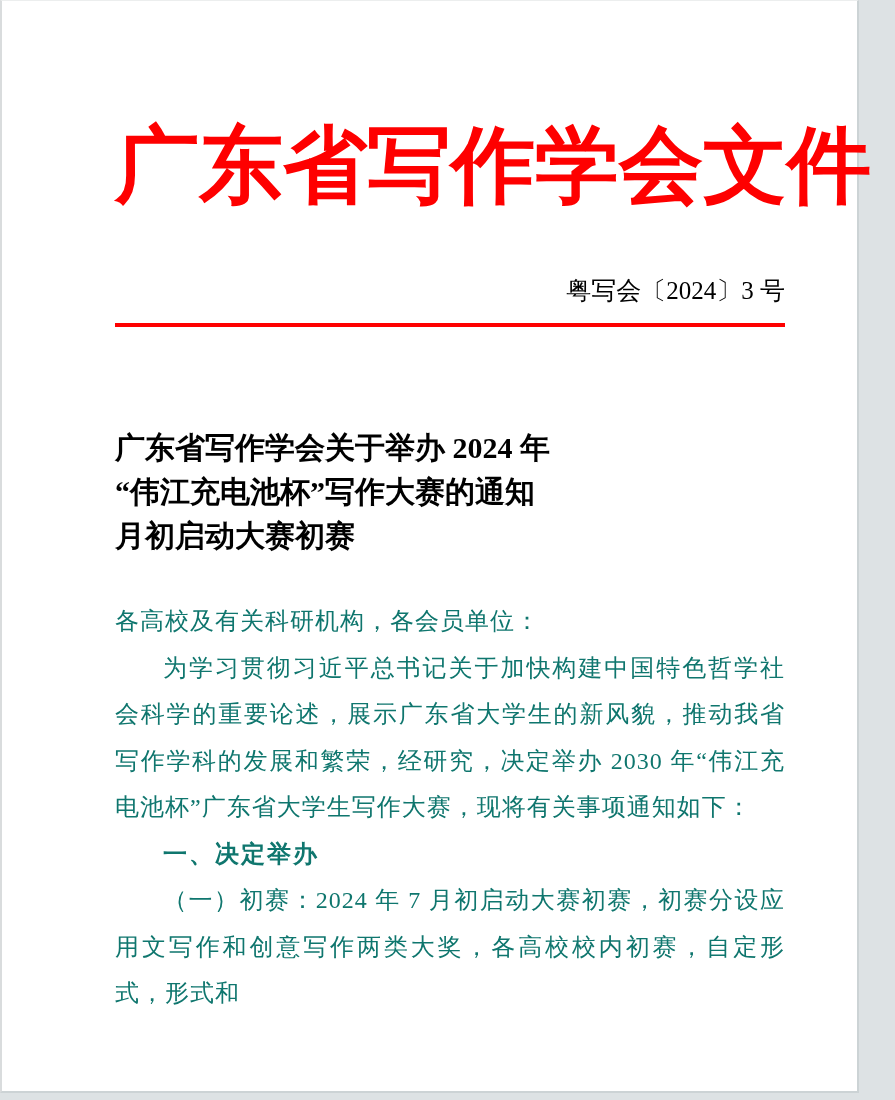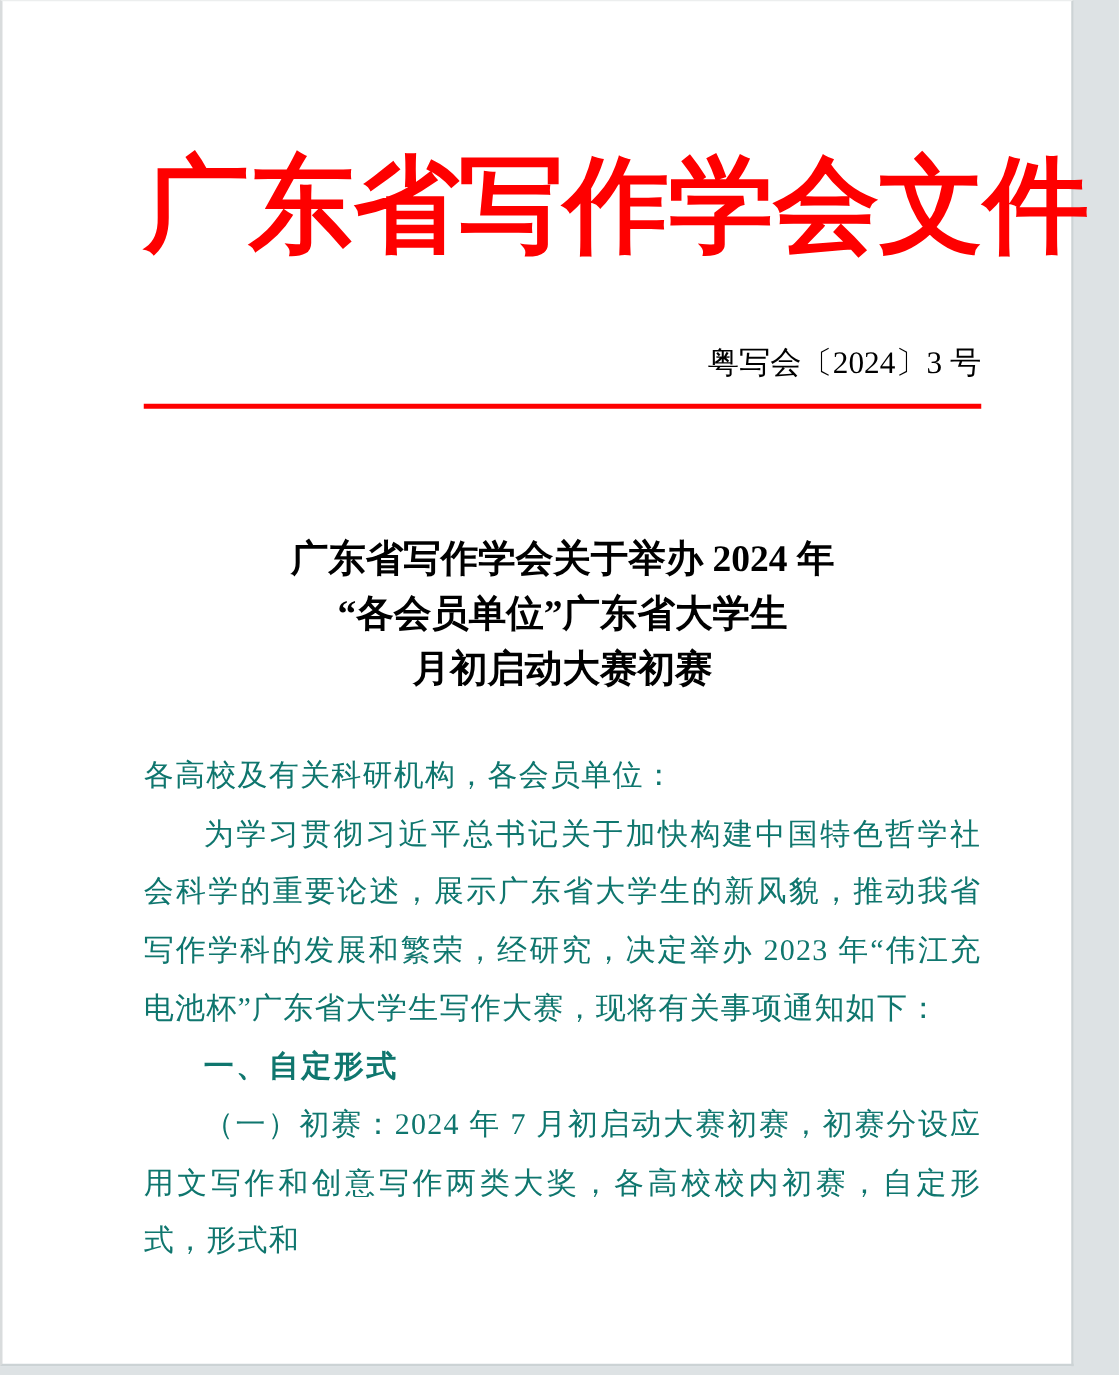--- a/index.html
+++ b/index.html
@@ -44,21 +44,20 @@
     margin-top: 17px;
     height: 4px;
     width: 100%;
     background: var(--accent, #fe0000);
   }
   .doc-title {
     margin-top: 99px;
     font-size: 30px;
     font-weight: bold;
     line-height: 44px;
-    text-align: center;
     color: #000;
   }
   .body-text {
     margin-top: 40px;
     font-size: 24px;
     line-height: 46.5px;
     letter-spacing: 1px;
     text-align: justify;
     color: #0f766e;
   }
@@ -78,25 +77,25 @@
   <div class="content">
 
     <div class="letterhead">广东省写作学会文件</div>
 
     <div class="doc-number">粤写会〔2024〕3 号</div>
 
     <div class="red-rule"></div>
 
     <div class="doc-title">
       <div>广东省写作学会关于举办 2024 年</div>
-      <div>“各会员单位”广东省大学生</div>
+      <div>“伟江充电池杯”写作大赛的通知</div>
       <div>月初启动大赛初赛</div>
     </div>
 
     <div class="body-text">
       <p>各高校及有关科研机构，各会员单位：</p>
-      <p class="indent">为学习贯彻习近平总书记关于加快构建中国特色哲学社会科学的重要论述，展示广东省大学生的新风貌，推动我省写作学科的发展和繁荣，经研究，决定举办 2023 年“伟江充电池杯”广东省大学生写作大赛，现将有关事项通知如下：</p>
-      <p class="section-heading">一、自定形式</p>
+      <p class="indent">为学习贯彻习近平总书记关于加快构建中国特色哲学社会科学的重要论述，展示广东省大学生的新风貌，推动我省写作学科的发展和繁荣，经研究，决定举办 2030 年“伟江充电池杯”广东省大学生写作大赛，现将有关事项通知如下：</p>
+      <p class="section-heading">一、决定举办</p>
       <p class="indent">（一）初赛：2024 年 7 月初启动大赛初赛，初赛分设应用文写作和创意写作两类大奖，各高校校内初赛，自定形式，形式和</p>
     </div>
 
   </div>
 </div>
 
 </body></html>

